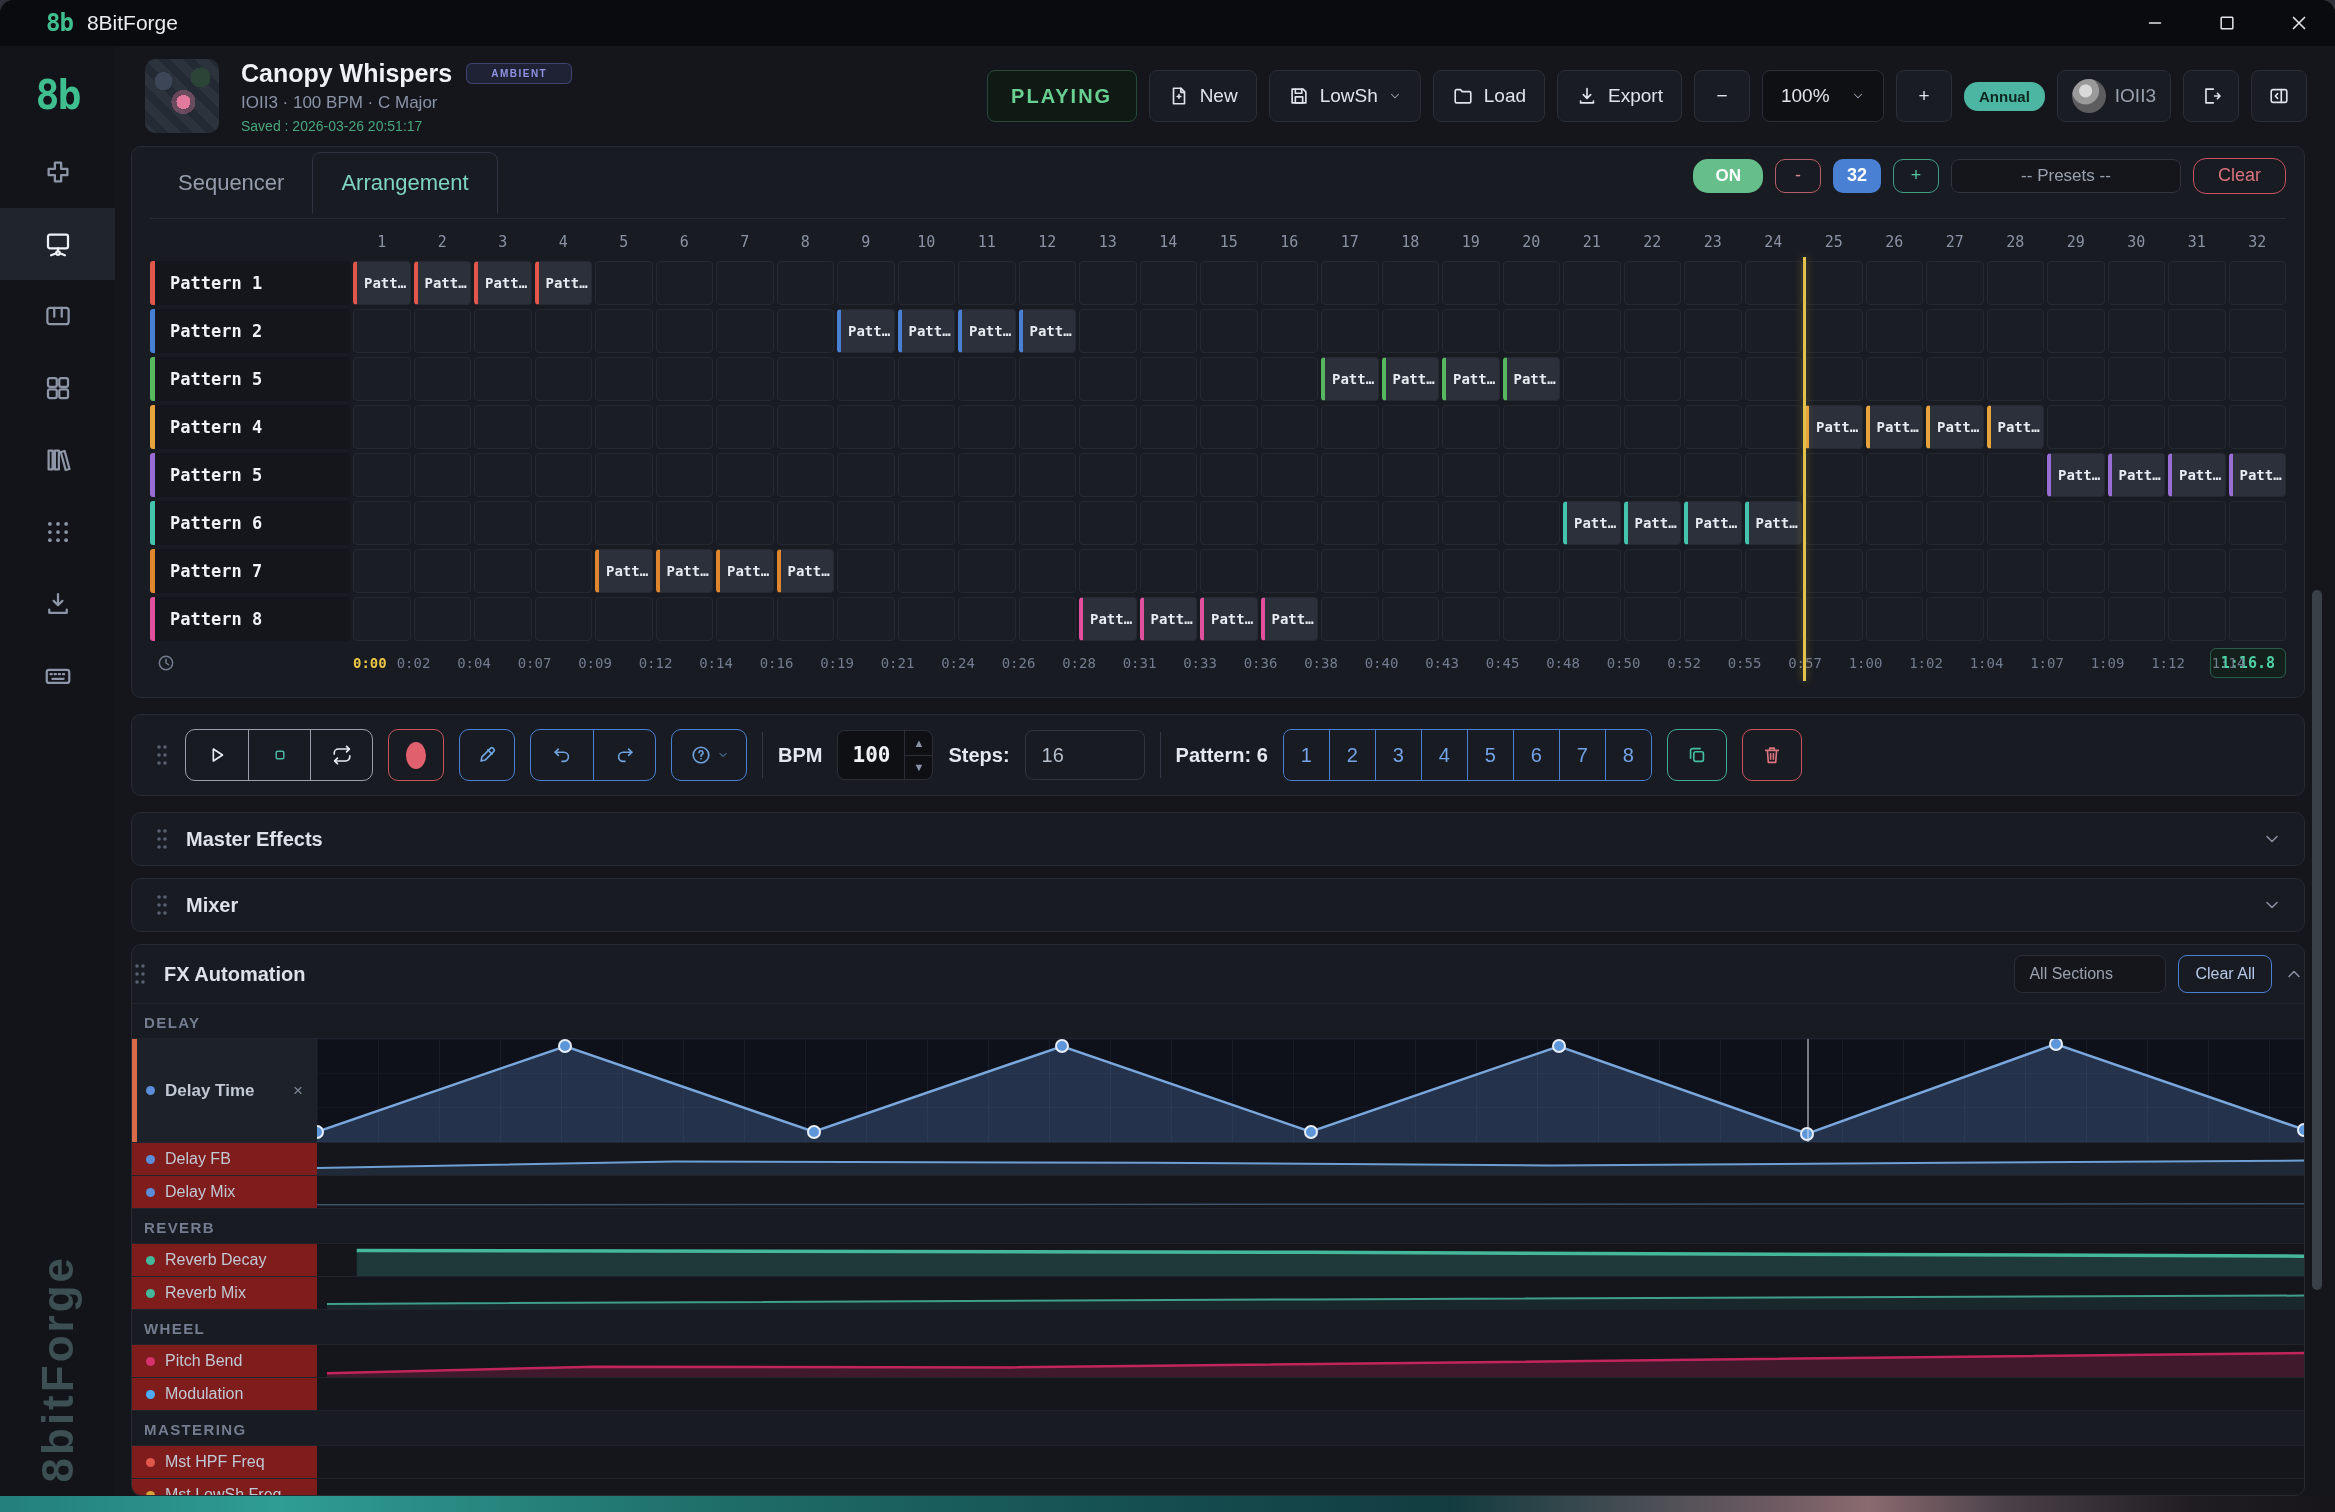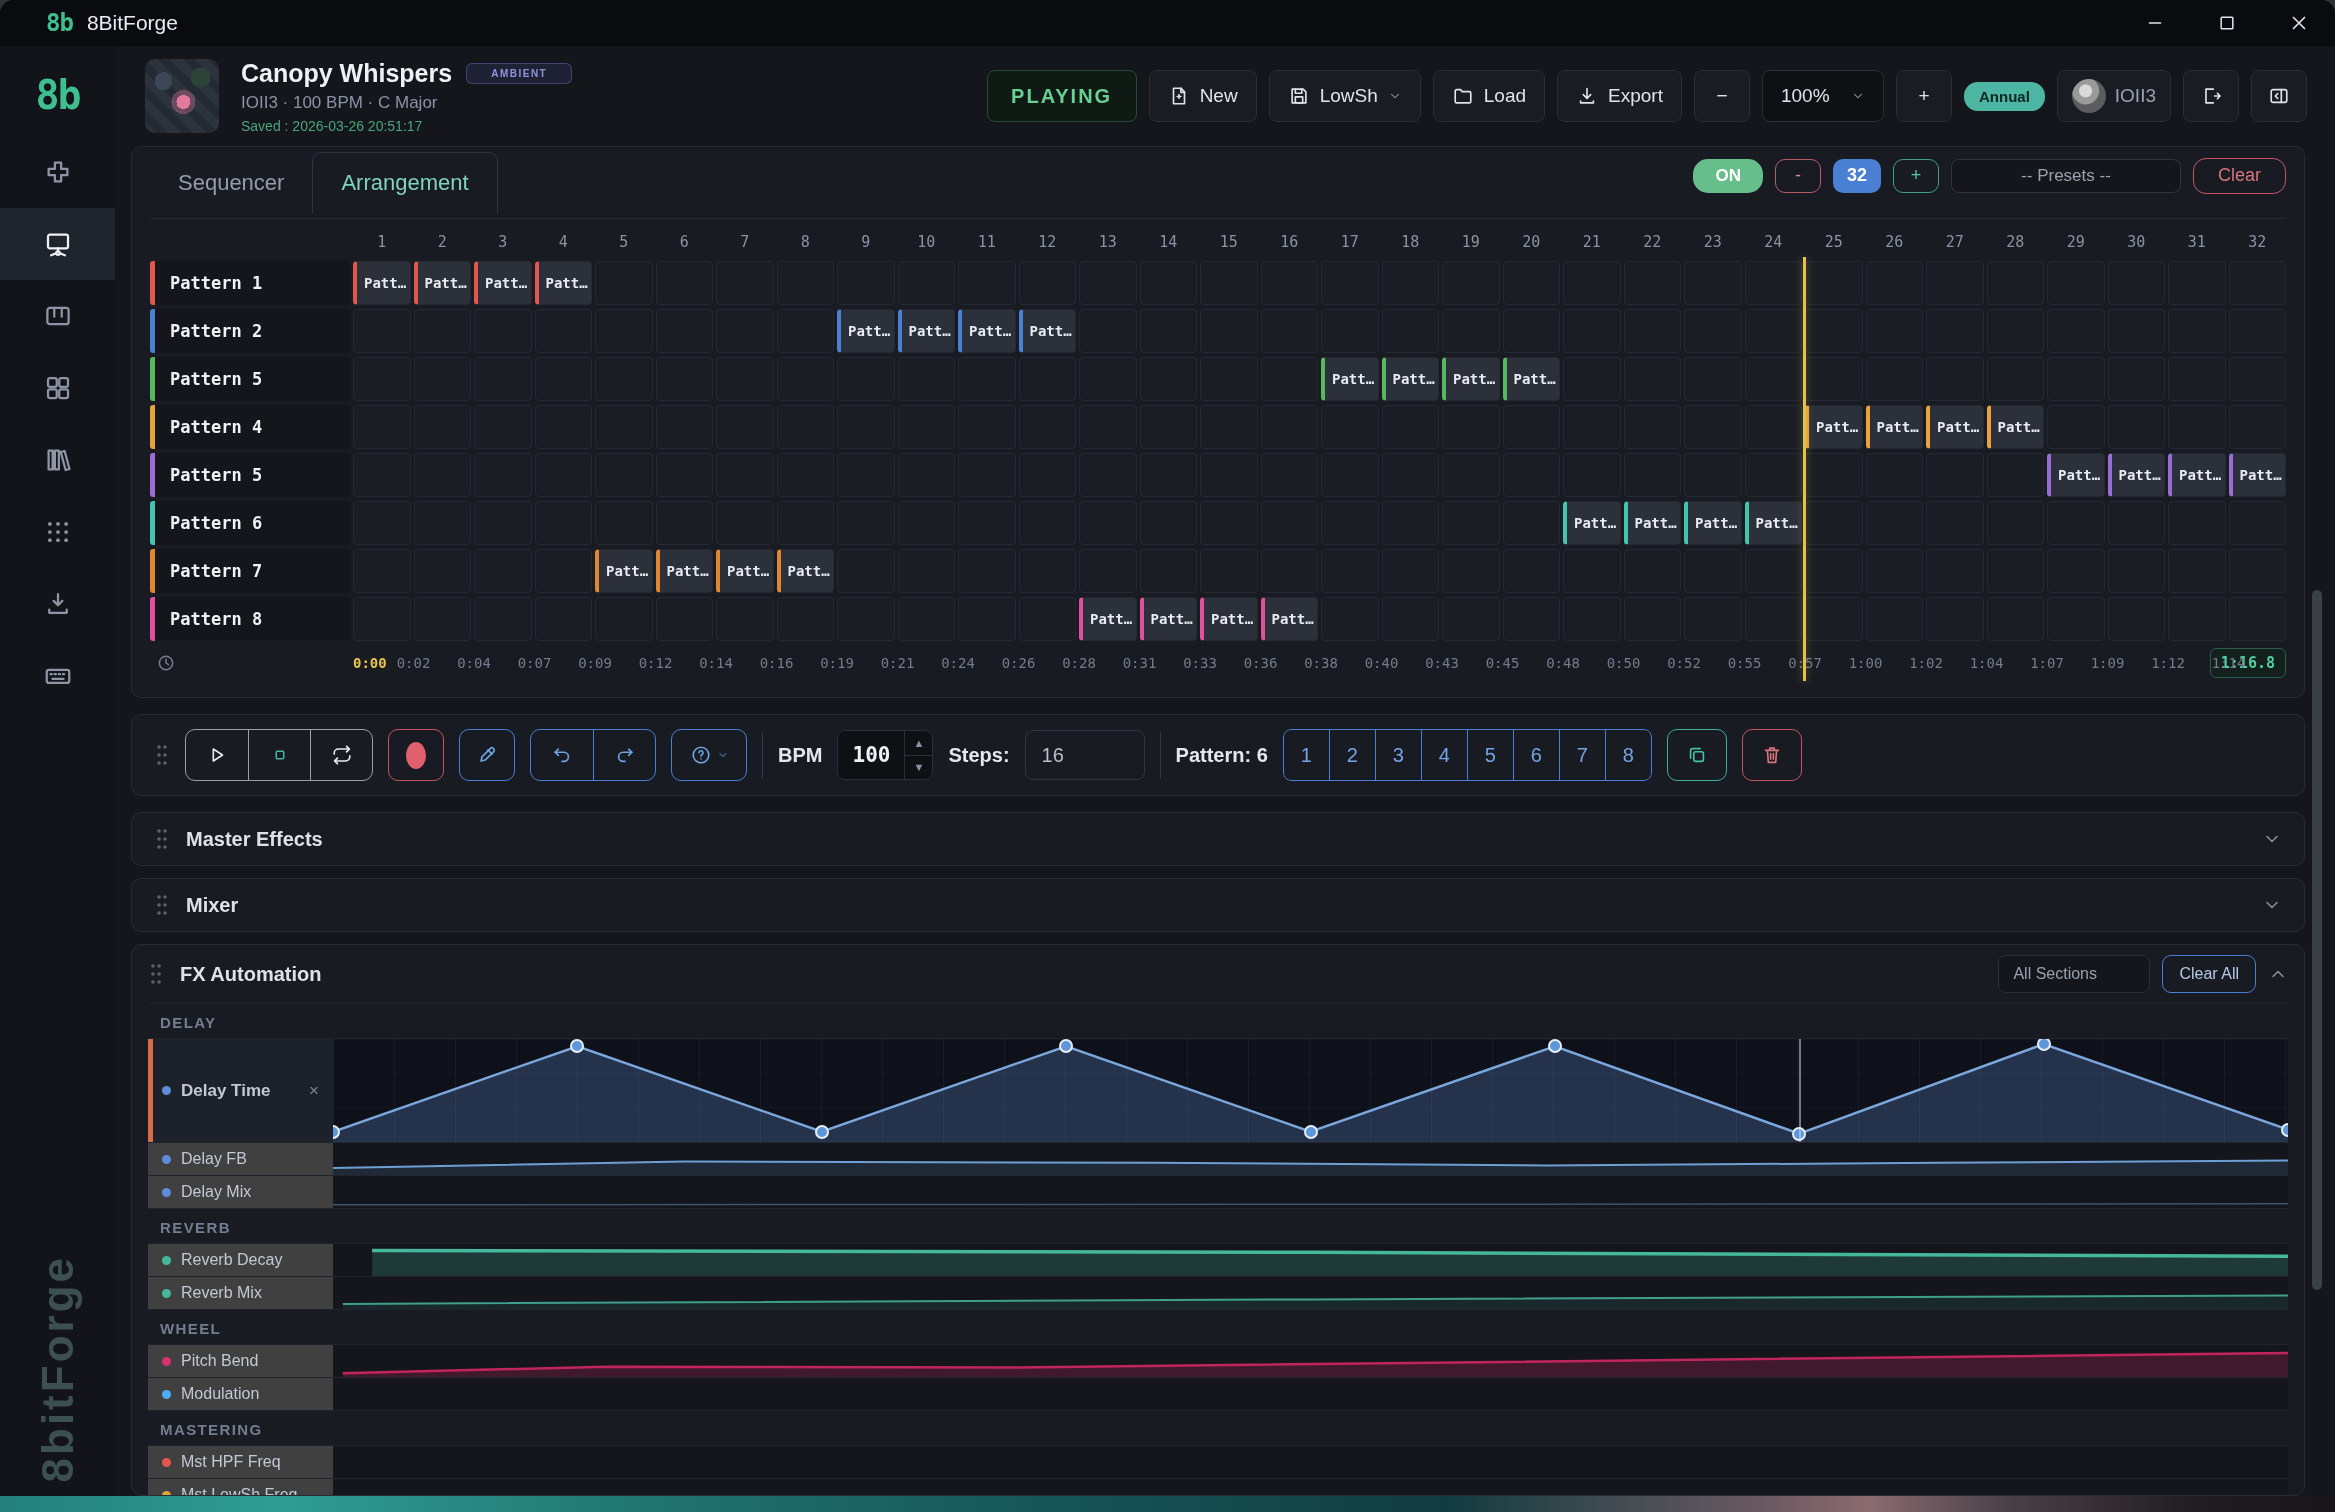--- a/index.html
+++ b/index.html
@@ -105,29 +105,29 @@
   .pat-btn:first-child{border-radius:8px 0 0 8px;margin-left:0;}
   .pat-btn:last-child{border-radius:0 8px 8px 0;}
   .tbtn.copy{width:60px;border-color:#3fae96;color:#45c0a2;}
   .tbtn.del{width:60px;border-color:#c65560;color:#d9737d;}
   
   .sec-card{margin-top:16px;height:54px;display:flex;align-items:center;gap:16px;padding:0 22px;}
   .sec-card + .sec-card{margin-top:12px;}
   .sec-title{font-size:20px;font-weight:bold;color:#dde1e8;}
   .chev{margin-left:auto;color:#8a92a3;}
   
-  .fx-card{margin-top:12px;flex:1;overflow:hidden;display:flex;flex-direction:column;padding:0 16px;}
+  .fx-card{margin-top:12px;flex:1;overflow:hidden;display:flex;flex-direction:column;padding:0 0;}
   .fx-head{display:flex;align-items:center;gap:16px;height:58px;flex:0 0 auto;}
   .fx-right{margin-left:auto;display:flex;align-items:center;gap:12px;}
   .allsec{width:152px;height:38px;display:flex;align-items:center;padding:0 14px;background:#14161c;border:1px solid #2a2e37;border-radius:8px;color:#9aa1ae;font-size:16px;cursor:pointer;}
   .clearall{height:38px;padding:0 16px;display:flex;align-items:center;border:1px solid #4a80d4;border-radius:9px;color:#b7c9e8;font-size:16px;cursor:pointer;}
   .auto-group{padding:10px 0 7px 12px;font-weight:bold;font-size:15px;color:#747d8f;letter-spacing:1.4px;border-top:1px solid #21242c;}
   .lane{display:grid;grid-template-columns:185px 1fr;border-top:1px solid #21242c;height:33px;}
   .lane.tall{height:104px;}
-  .lane-label{display:flex;align-items:center;gap:10px;padding-left:14px;background:#404040;position:relative;cursor:pointer;}
+  .lane-label{display:flex;align-items:center;gap:10px;padding-left:14px;background:#7f1d1d;position:relative;cursor:pointer;}
   .lane.tall .lane-label{background:#1d2129;}
   .lane.tall .lane-label::before{content:"";position:absolute;left:0;top:0;bottom:0;width:5px;background:#d96a4a;}
   .lane-dot{width:9px;height:9px;border-radius:50%;flex:0 0 auto;}
   .lane-name{font-size:16px;color:#c2c8d4;}
   .lane.tall .lane-name{font-weight:bold;font-size:17px;}
   .lane-x{margin-left:auto;margin-right:14px;color:#7f8795;font-size:17px;cursor:pointer;}
   .lane-content{position:relative;background:#14161c;overflow:hidden;cursor:crosshair;}
   .lane.tall .lane-content{background:#0e111a;background-image:repeating-linear-gradient(90deg,rgba(100,120,170,.10) 0 1px,transparent 1px 61px),repeating-linear-gradient(0deg,rgba(100,120,170,.06) 0 1px,transparent 1px 34px);}
   .lane-content svg{position:absolute;inset:0;width:100%;height:100%;}
   .pt{position:absolute;width:14px;height:14px;border-radius:50%;background:#5d96d9;border:2.5px solid #e8eef7;transform:translate(-50%,-50%);cursor:grab;}

